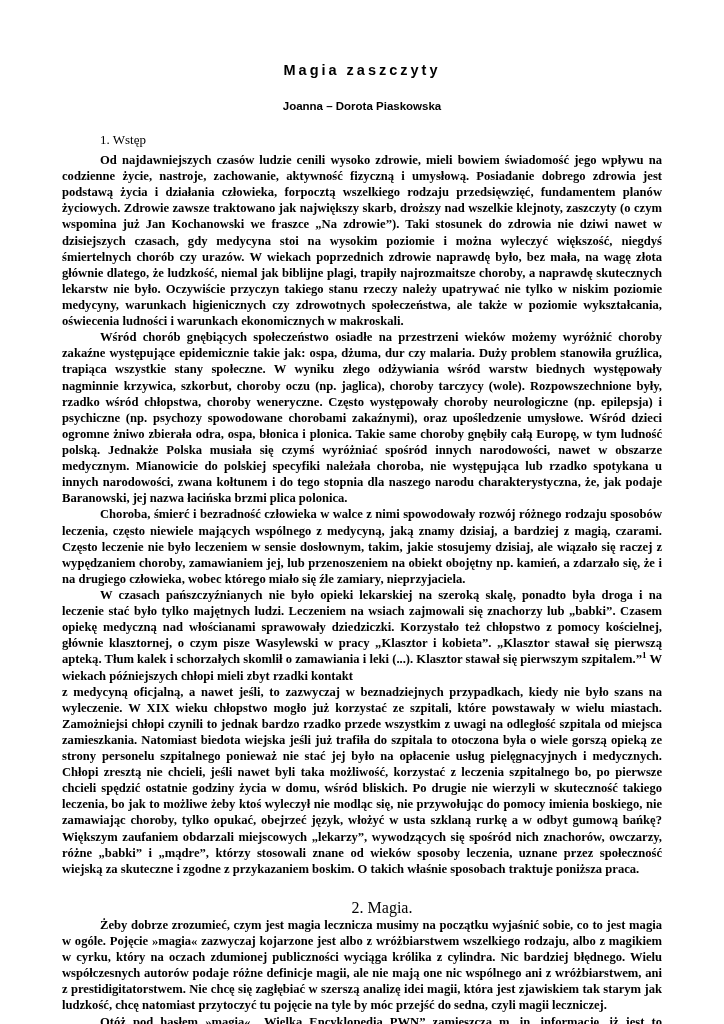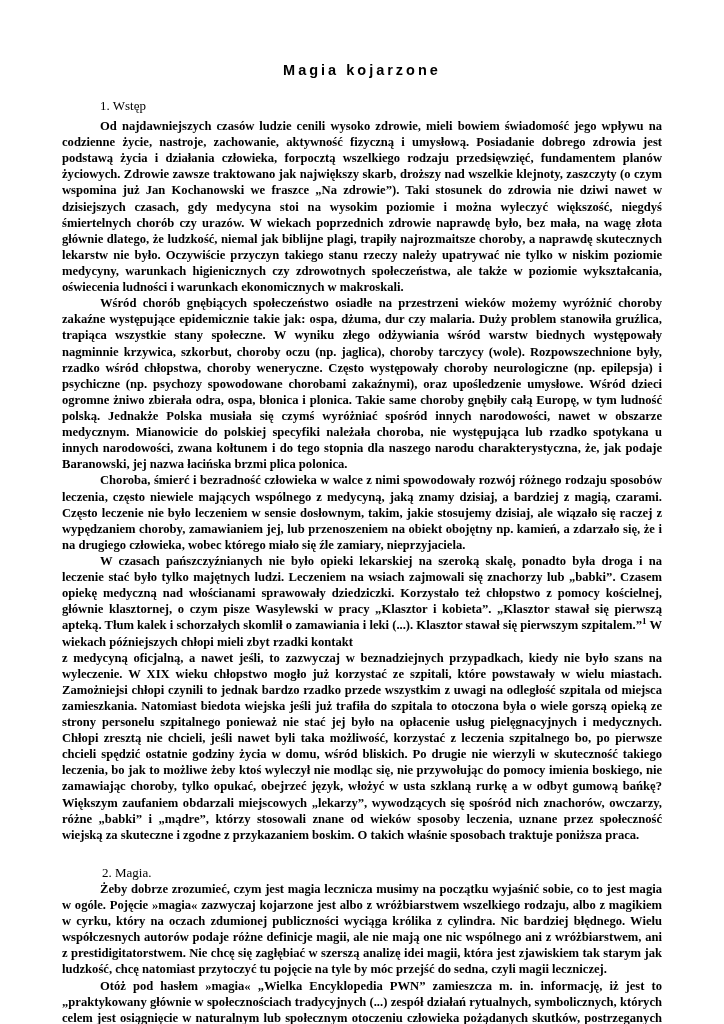--- a/index.html
+++ b/index.html
@@ -35,23 +35,24 @@
     font-size: 11.5px;
     margin: 22px 0 0 0;
   }
   .section-head {
     font-size: 13px;
     margin: 20px 0 4px 0;
     padding-left: 54px;
     text-indent: -16px;
   }
   .section-head-2 {
-    font-size: 13px;
+    font-size: 16px;
     margin: 22px 0 0 0;
     padding-left: 40px;
+    text-align: center;
   }
   p.body {
     font-size: 12.6px;
     line-height: 1.28;
     text-align: justify;
     margin: 0;
     text-indent: 38px;
     font-weight: bold;
   }
   p.body.first {
@@ -61,22 +62,23 @@
     font-size: 9px;
     vertical-align: super;
     line-height: 0;
   }
 </style>
 </head>
 <body>
 
 <div class="page">
 
-  <h1 class="doc-title">Magia kojarzone</h1>
+  <h1 class="doc-title">Magia zaszczyty</h1>
 
+  <div class="doc-author">Joanna – Dorota Piaskowska</div>
 
   <div class="section-head">1.   Wstęp</div>
 
   <p class="body first">Od najdawniejszych czasów ludzie cenili wysoko zdrowie, mieli bowiem świadomość jego wpływu na codzienne życie, nastroje, zachowanie, aktywność fizyczną i umysłową. Posiadanie dobrego zdrowia jest podstawą życia i działania człowieka, forpocztą wszelkiego rodzaju przedsięwzięć, fundamentem planów życiowych. Zdrowie zawsze traktowano jak największy skarb, droższy nad wszelkie klejnoty, zaszczyty (o czym wspomina już Jan Kochanowski we fraszce „Na zdrowie”). Taki stosunek do zdrowia nie dziwi nawet w dzisiejszych czasach, gdy medycyna stoi na wysokim poziomie i można wyleczyć większość, niegdyś śmiertelnych chorób czy urazów. W wiekach poprzednich zdrowie naprawdę było, bez mała, na wagę złota głównie dlatego, że ludzkość, niemal jak biblijne plagi, trapiły najrozmaitsze choroby, a naprawdę skutecznych lekarstw nie było. Oczywiście przyczyn takiego stanu rzeczy należy upatrywać nie tylko w niskim poziomie medycyny, warunkach higienicznych czy zdrowotnych społeczeństwa, ale także w poziomie wykształcania, oświecenia ludności i warunkach ekonomicznych w makroskali.</p>
   <p class="body">Wśród chorób gnębiących społeczeństwo osiadłe na przestrzeni wieków możemy wyróżnić choroby zakaźne występujące epidemicznie takie jak: ospa, dżuma, dur czy malaria. Duży problem stanowiła gruźlica, trapiąca wszystkie stany społeczne. W wyniku złego odżywiania wśród warstw biednych występowały nagminnie krzywica, szkorbut, choroby oczu (np. jaglica), choroby tarczycy (wole). Rozpowszechnione były, rzadko wśród chłopstwa, choroby weneryczne. Często występowały choroby neurologiczne (np. epilepsja) i psychiczne (np. psychozy spowodowane chorobami zakaźnymi), oraz upośledzenie umysłowe. Wśród dzieci ogromne żniwo zbierała odra, ospa, błonica i plonica. Takie same choroby gnębiły całą Europę, w tym ludność polską. Jednakże Polska musiała się czymś wyróżniać spośród innych narodowości, nawet w obszarze medycznym. Mianowicie do polskiej specyfiki należała choroba, nie występująca lub rzadko spotykana u innych narodowości, zwana kołtunem i do tego stopnia dla naszego narodu charakterystyczna, że, jak podaje Baranowski, jej nazwa łacińska brzmi plica polonica.</p>
   <p class="body">Choroba, śmierć i bezradność człowieka w walce z nimi spowodowały rozwój różnego rodzaju sposobów leczenia, często niewiele mających wspólnego z medycyną, jaką znamy dzisiaj, a bardziej z magią, czarami. Często leczenie nie było leczeniem w sensie dosłownym, takim, jakie stosujemy dzisiaj, ale wiązało się raczej z wypędzaniem choroby, zamawianiem jej, lub przenoszeniem na obiekt obojętny np. kamień, a zdarzało się, że i na drugiego człowieka, wobec którego miało się źle zamiary, nieprzyjaciela.</p>
 
   <p class="body"><span>W czasach pańszczyźnianych nie było opieki lekarskiej na szeroką skalę, ponadto była droga i na leczenie stać było tylko majętnych ludzi. Leczeniem na wsiach zajmowali się znachorzy lub „babki”. Czasem opiekę medyczną nad włościanami sprawowały dziedziczki. Korzystało też chłopstwo z pomocy kościelnej, głównie klasztornej, o czym pisze Wasylewski w pracy „Klasztor i kobieta”. „Klasztor stawał się pierwszą apteką. Tłum kalek i schorzałych skomlił o zamawiania i leki (...). Klasztor stawał się pierwszym szpitalem.”</span><sup>1</sup><span> W wiekach późniejszych chłopi mieli zbyt rzadki kontakt</span></p>
 
   <p class="body" style="text-indent:0">z medycyną oficjalną, a nawet jeśli, to zazwyczaj w beznadziejnych przypadkach, kiedy nie było szans na wyleczenie. W XIX wieku chłopstwo mogło już korzystać ze szpitali, które powstawały w wielu miastach. Zamożniejsi chłopi czynili to jednak bardzo rzadko przede wszystkim z uwagi na odległość szpitala od miejsca zamieszkania. Natomiast biedota wiejska jeśli już trafiła do szpitala to otoczona była o wiele gorszą opieką ze strony personelu szpitalnego ponieważ nie stać jej było na opłacenie usług pielęgnacyjnych i medycznych. Chłopi zresztą nie chcieli, jeśli nawet byli taka możliwość, korzystać z leczenia szpitalnego bo, po pierwsze chcieli spędzić ostatnie godziny życia w domu, wśród bliskich. Po drugie nie wierzyli w skuteczność takiego leczenia, bo jak to możliwe żeby ktoś wyleczył nie modląc się, nie przywołując do pomocy imienia boskiego, nie zamawiając choroby, tylko opukać, obejrzeć język, włożyć w usta szklaną rurkę a w odbyt gumową bańkę? Większym zaufaniem obdarzali miejscowych „lekarzy”, wywodzących się spośród nich znachorów, owczarzy, różne „babki” i „mądre”, którzy stosowali znane od wieków sposoby leczenia, uznane przez społeczność wiejską za skuteczne i zgodne z przykazaniem boskim. O takich właśnie sposobach traktuje poniższa praca.</p>

